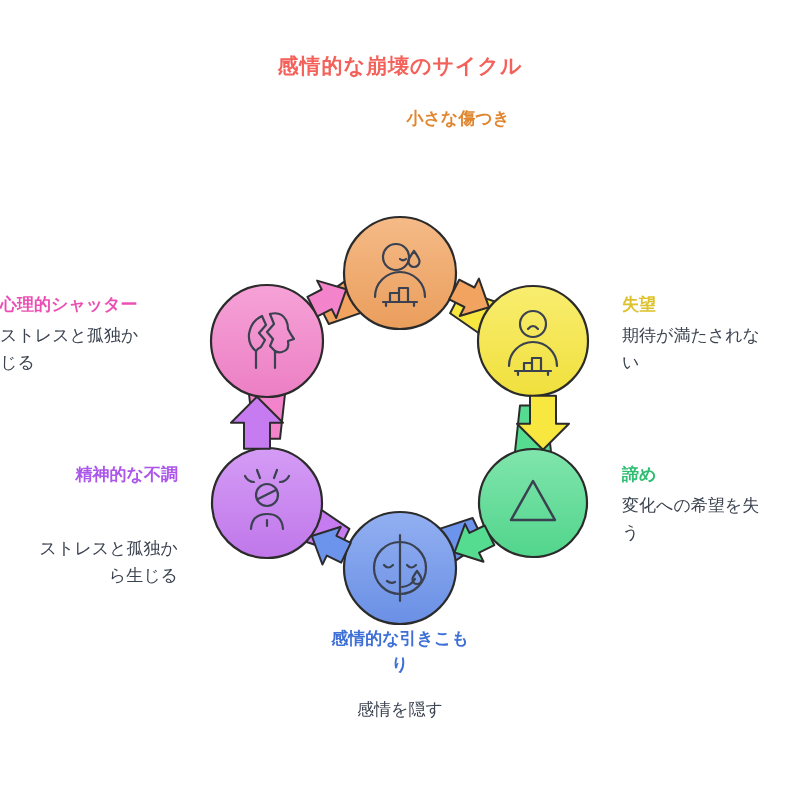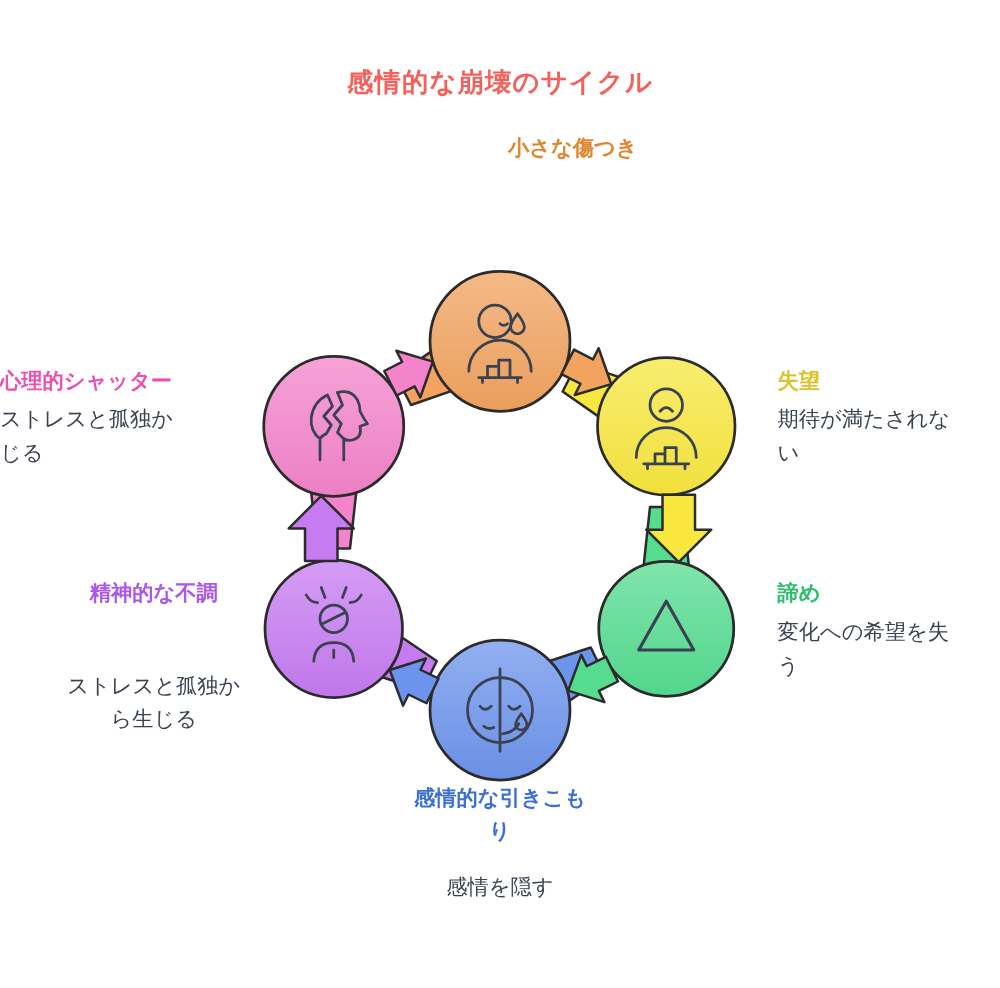--- a/index.html
+++ b/index.html
@@ -13,21 +13,21 @@
     font-size:21px;font-weight:700;letter-spacing:1px;
   }
   .node-text{position:absolute;font-size:17px;line-height:1.55;}
   .node-text .label{font-weight:700;margin-bottom:5px;}
   .node-text .line{display:block;}
   .pos-top{left:290px;width:220px;top:106px;text-align:right;}
   .pos-right-top{left:622px;width:185px;top:292px;text-align:left;}
   .pos-right-bottom{left:622px;width:185px;top:462px;text-align:left;}
   .pos-bottom{left:290px;width:220px;top:626px;text-align:center;}
   .pos-bottom .desc{margin-top:18px;}
-  .pos-left-bottom{left:0;width:178px;top:462px;text-align:center;padding-left:34px;}
+  .pos-left-bottom{left:0;width:178px;top:462px;text-align:right;}
   .pos-left-top{left:0;width:178px;top:292px;}
 </style>
 </head>
 <body>
 
 <div id="stage">
 
   <svg id="diagram-svg" width="800" height="790" viewBox="0 0 800 790">
     <defs id="grad-defs">
         <linearGradient id="ng0" x1="0" y1="0" x2="0" y2="1">

